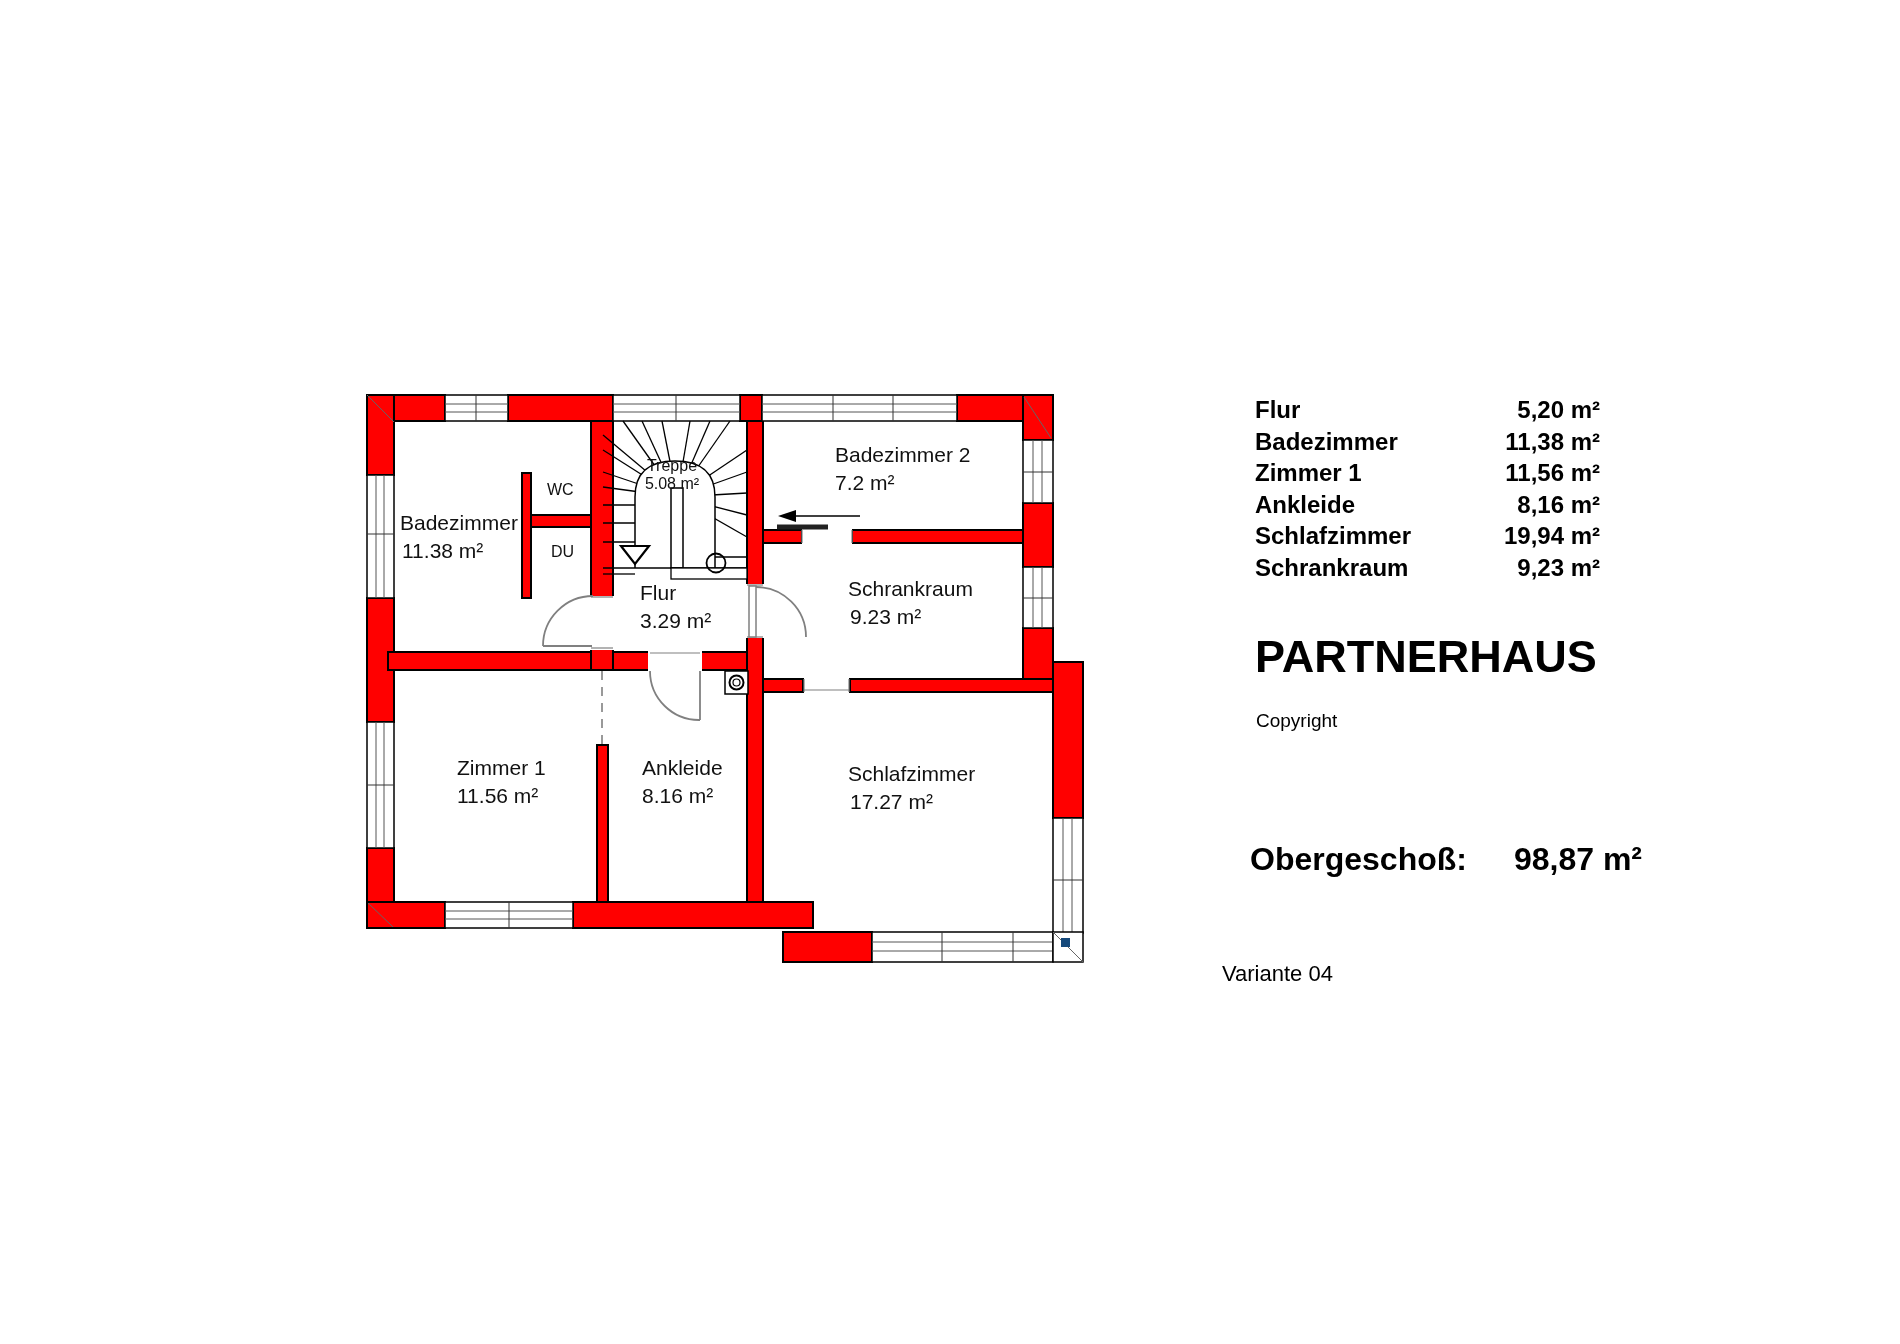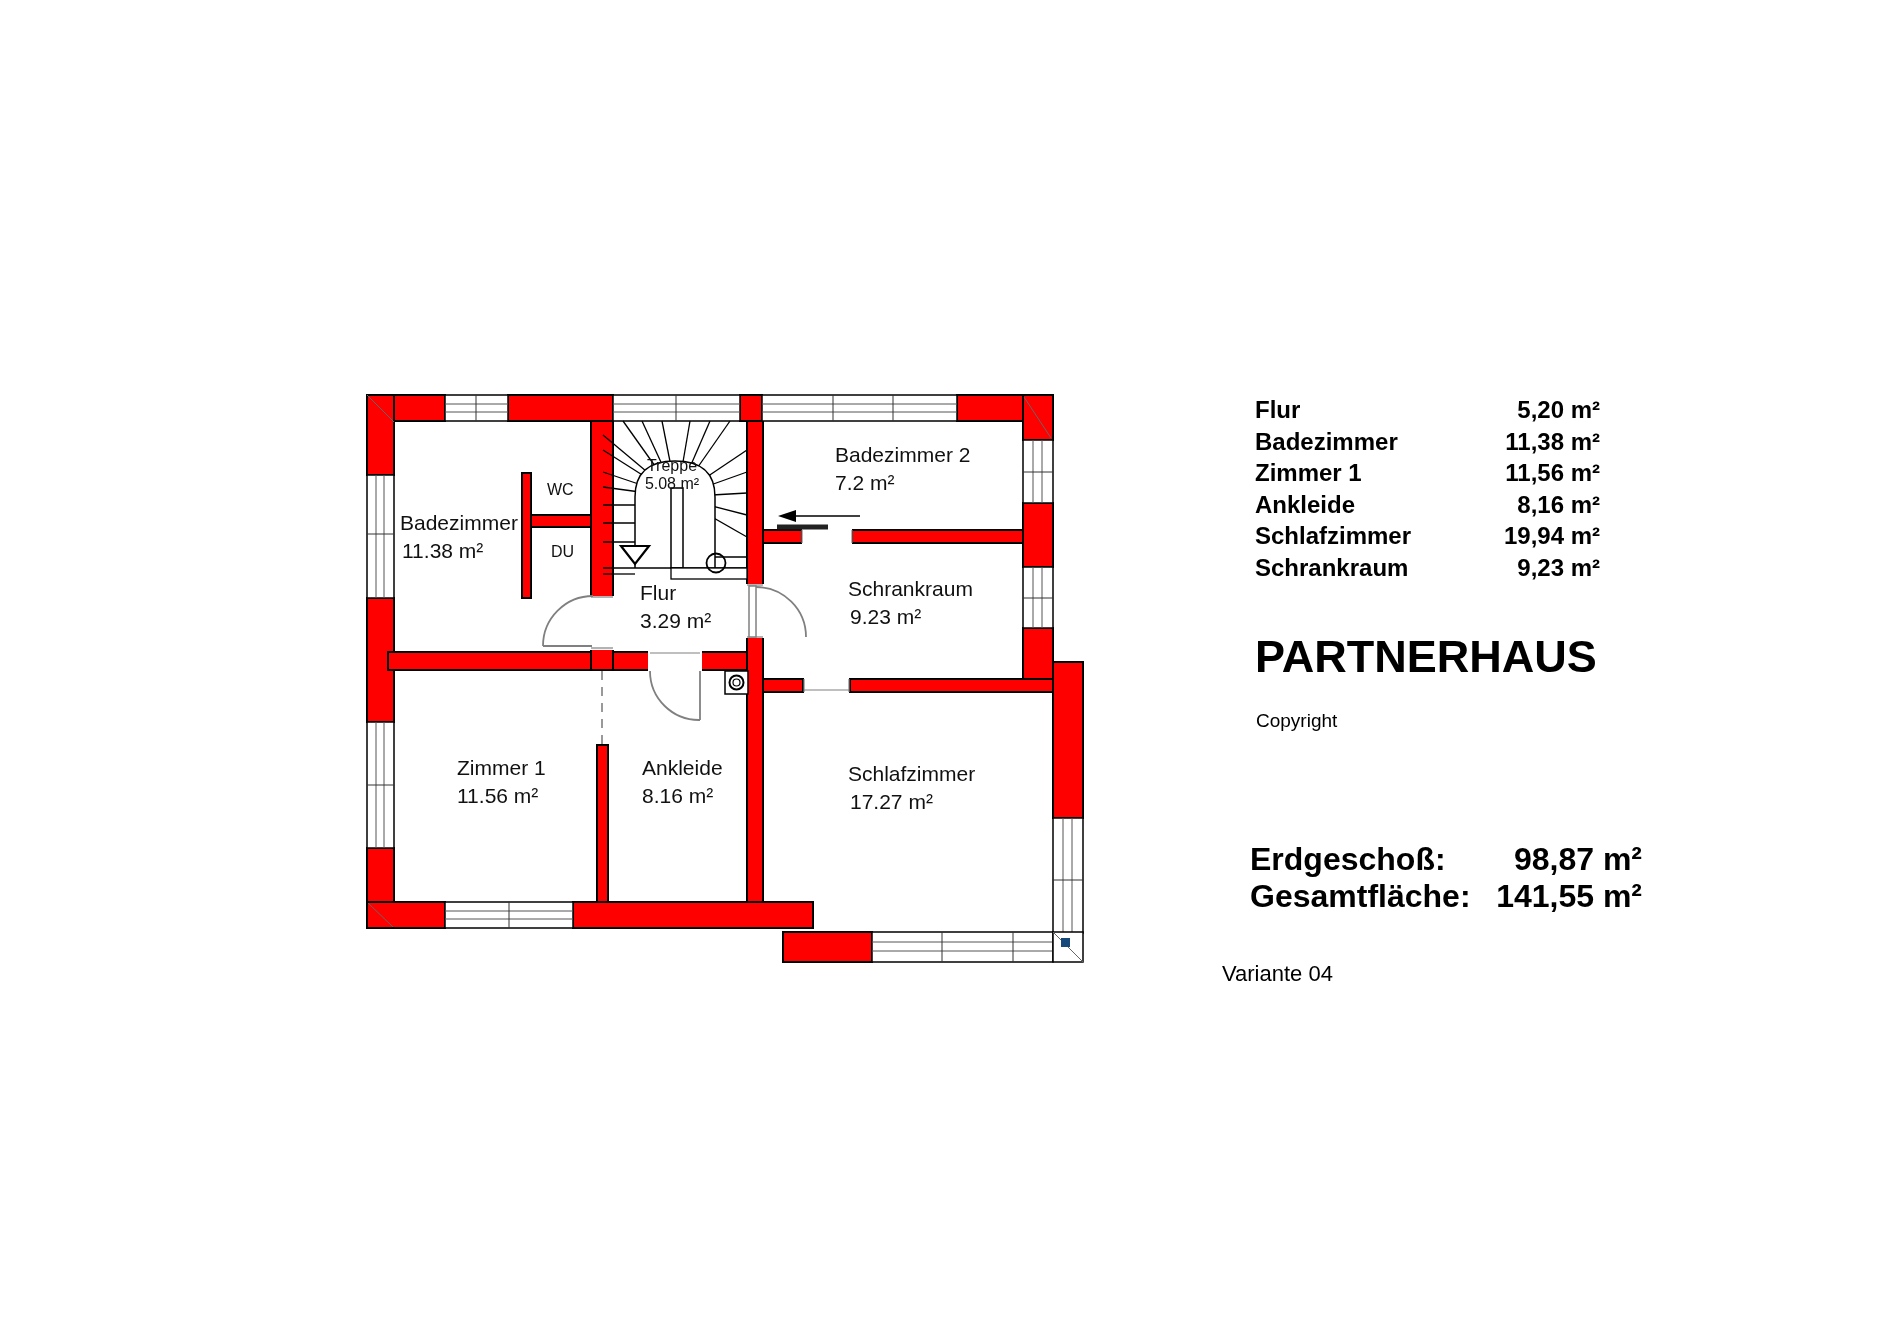--- a/index.html
+++ b/index.html
@@ -257,22 +257,18 @@
       <span>Schrankraum</span>
       <span>9,23 m²</span>
     </div>
 </div>
 
 <div class="brand-title">PARTNERHAUS</div>
 <div class="brand-copyright">Copyright</div>
 
 <div class="summary">
   <div class="summary-row">
-      <span>Erdgeschoß:</span>
+      <span>Obergeschoß:</span>
       <span>98,87 m²</span>
     </div>
-  <div class="summary-row">
-      <span>Gesamtfläche:</span>
-      <span>141,55 m²</span>
-    </div>
 </div>
 
 <div class="variant">Variante 04</div>
 
 </body></html>

